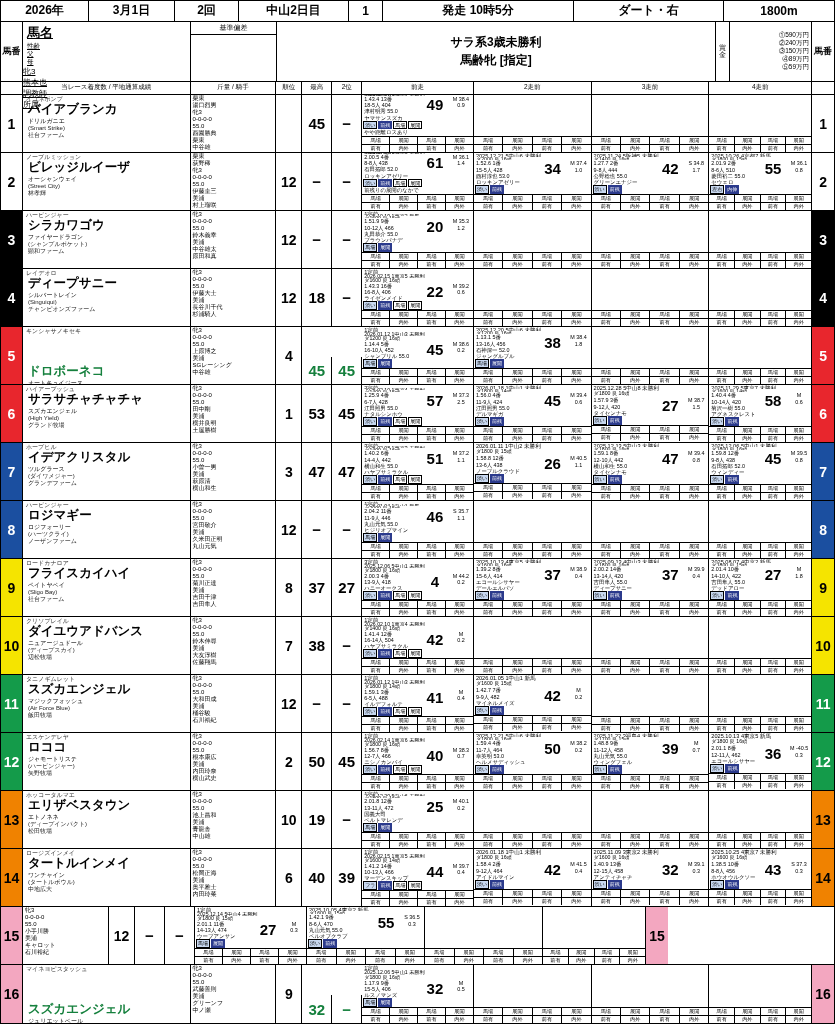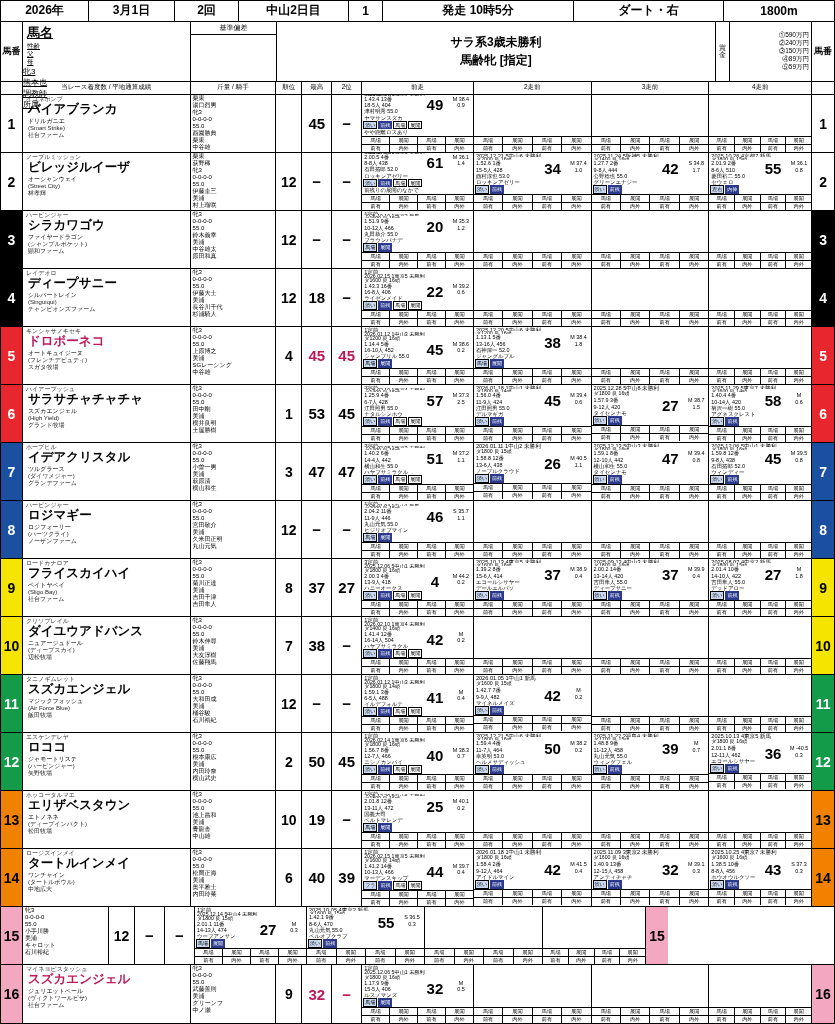--- a/index.html
+++ b/index.html
@@ -124,21 +124,21 @@
 
   .c-ext { width:86px; font-size:6px; }
   .c-ext .er { line-height:1.17; padding-left:2px; }
   .c-rank { width:26px; display:flex; align-items:center; justify-content:center; font-size:14px; font-weight:bold;}
   .c-max  { width:30px; display:flex; align-items:center; justify-content:center; font-size:15px; font-weight:bold;}
   .c-2nd  { width:30px; display:flex; align-items:center; justify-content:center; font-size:15px; font-weight:bold;}
   .c-prev { width:112px; font-size:5.6px; }
   .c-p    { width:118px; font-size:5.6px; }
   .c-p4   { width:103px; font-size:5.6px; }
 
-  .grey { color:#be185d; }
+  .grey { color:#15803d;margin-top:30px; }
 
   
   .perf { display:flex; flex-direction:column; height:100%; }
   .perf .line { line-height:1.15; padding-left:2px; white-space:nowrap; overflow:hidden;}
   .perf .bigno { font-size:15px; font-weight:bold; }
   .perf .mid { display:flex; }
   .perf .mid .lft { flex:1; font-size:5.4px; line-height:1.17; padding-left:2px;}
   .perf .mid .rgt { width:28px; font-size:5.4px; text-align:center; line-height:1.17;}
   .badges { display:flex; gap:1px; padding:0 1px; }
   .badge {

